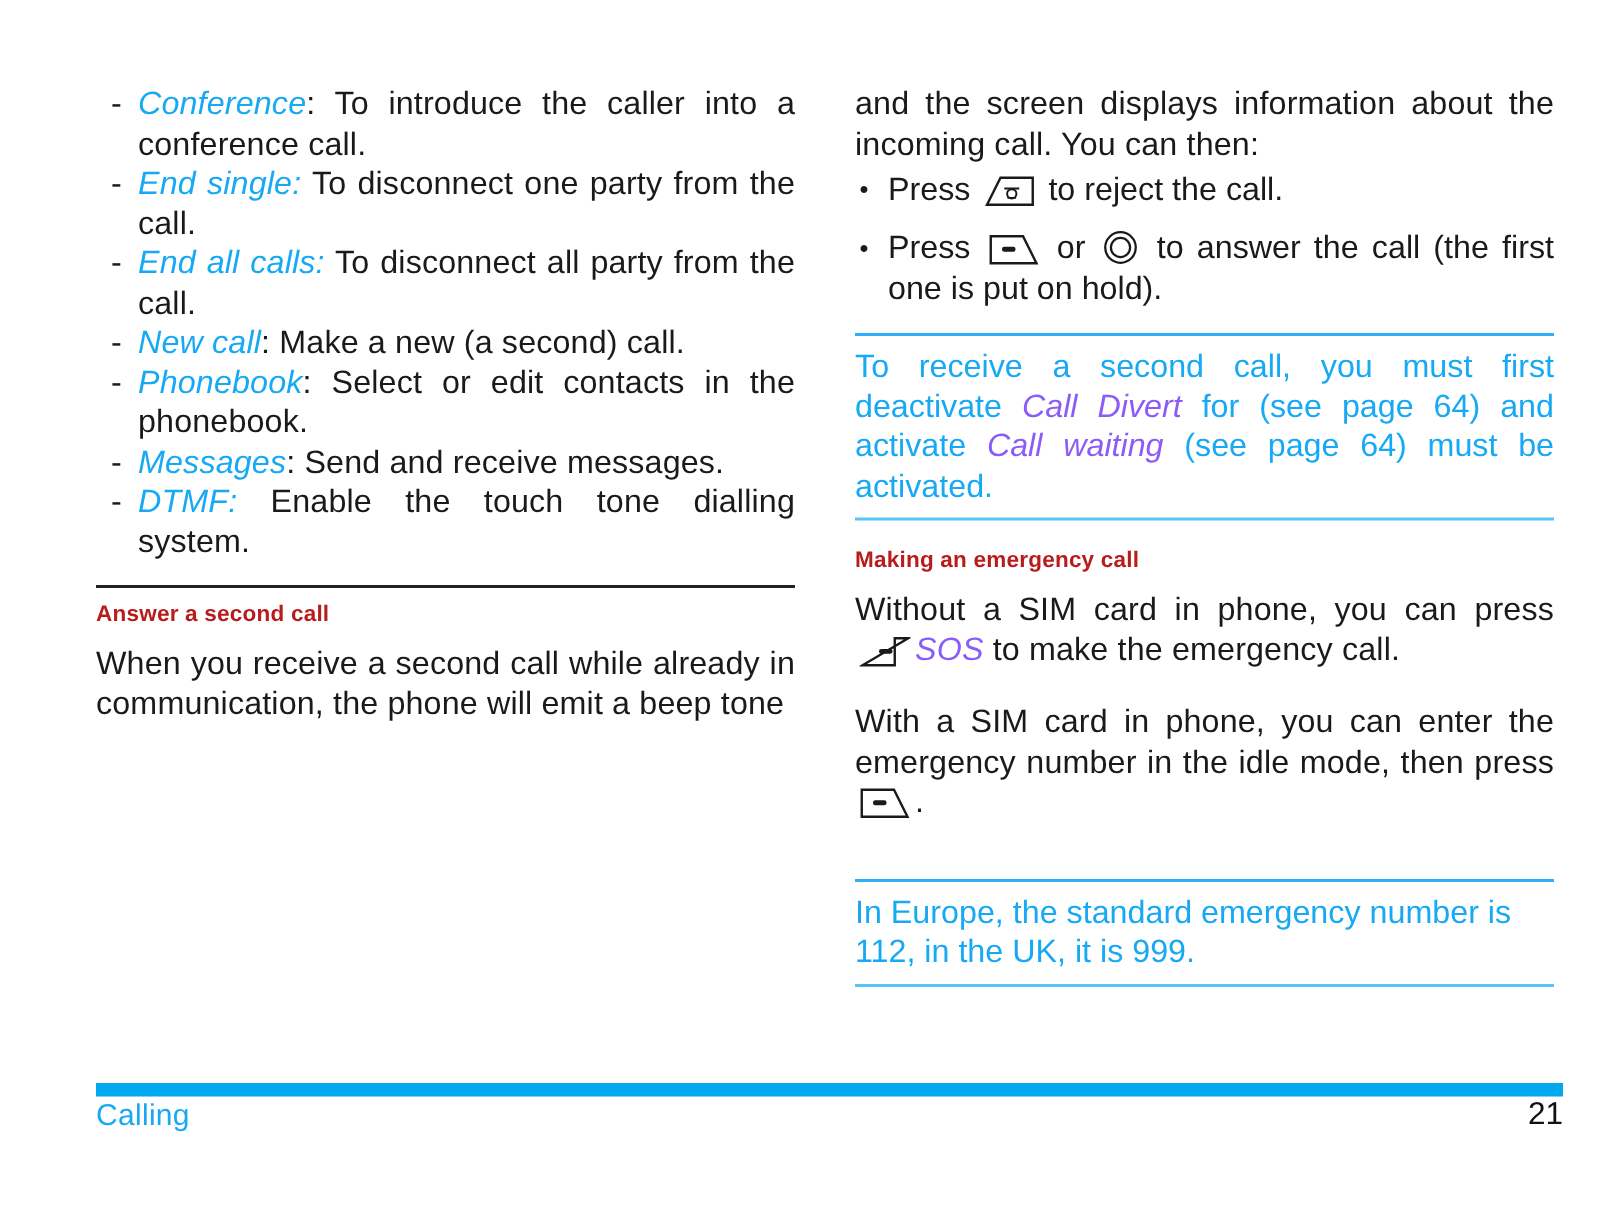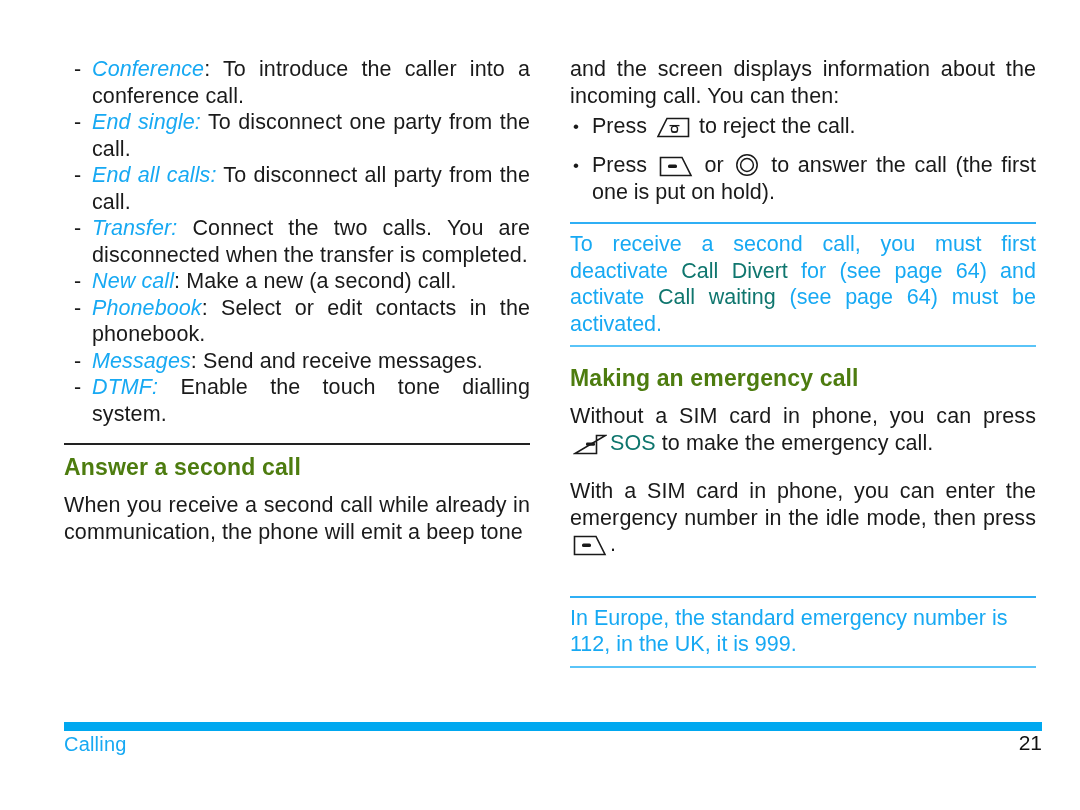--- a/index.html
+++ b/index.html
@@ -73,35 +73,36 @@
     top: 0;
     font-size: 17px;
   }
 
   .term {
     color: #17A9F3;
     font-style: italic;
     font-family: "Liberation Sans", sans-serif;
   }
   .blue-inline {
-    color: #0f766e;
+    color: #8b5cf6;
+    font-style: italic;
   }
 
   
   .rule-dark {
     border: 0;
     border-top: 2.5px solid #222222;
     margin: 16px 0 9px 0;
   }
   h2.heading {
-    font-size: 23px;
+    font-size: 15px;
     font-weight: bold;
     margin: 0 0 11px 0;
     letter-spacing: 0.15px;
-    color: #4d7c0f;
+    color: #b91c1c;
   }
 
   
   .note {
     margin: 16px 0 14px 0;
     padding: 7px 0 8px 0;
     border-top: 2.5px solid #2FAFF5;
     border-bottom: 2.5px solid #5AC4F8;
   }
   .note p {
@@ -159,23 +160,20 @@
     </div>
 
     <div class="bullet-dash">
       <span class="term">End single:</span><span></span><span> To disconnect one party from the call.</span>
     </div>
 
     <div class="bullet-dash">
       <span class="term">End all calls:</span><span></span><span> To disconnect all party from the call.</span>
     </div>
 
-    <div class="bullet-dash">
-      <span class="term">Transfer:</span><span></span><span> Connect the two calls. You are disconnected when the transfer is completed.</span>
-    </div>
 
 
     <div class="bullet-dash ragged">
       <span class="term">New call</span><span>:</span><span> Make a new (a second) call.</span>
     </div>
 
     <div class="bullet-dash">
       <span class="term">Phonebook</span><span>:</span><span> Select or edit contacts in the phonebook.</span>
     </div>
 

